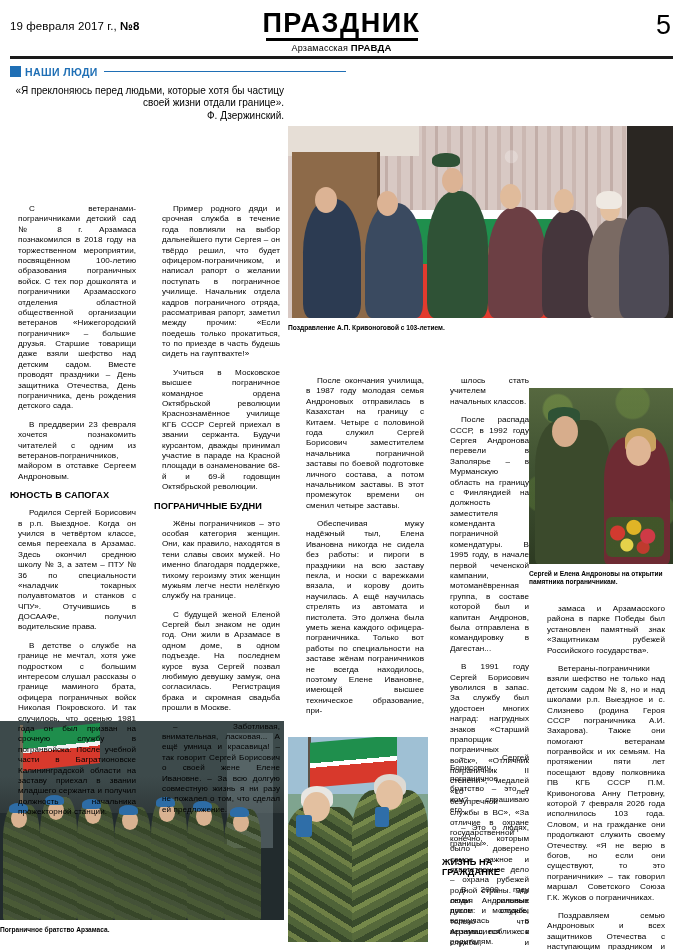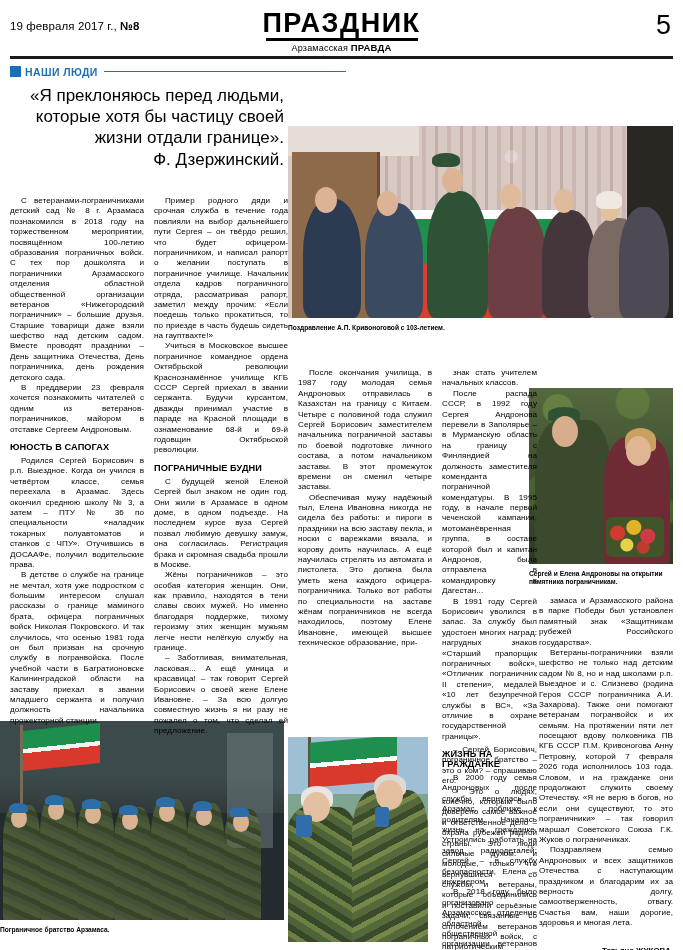--- a/index.html
+++ b/index.html
@@ -46,36 +46,36 @@
   .rubric-rule { flex:1 1 auto; height:1.5px; background:#1f6fb5; margin-left:6px; max-width:242px;}
 
   
   .headline {
     color:#1f6fb5; font-weight:bold; font-size:35px; line-height:1.03;
     letter-spacing:-0.3px; margin-top:4px; white-space:nowrap;
   }
 
   
   .epigraph {
-    width:278px; text-align:right; font-size:17px; line-height:1.26;
+    width:278px; text-align:right; font-size:10px; line-height:1.26;
     margin-top:7px; padding-right:4px;
   }
   .epigraph .author { display:block; }
 
   
   .cols { position:absolute; left:10px; top:196px; width:663px; }
   .col { position:absolute; width:134px; top:0; }
   .c1 { left:0; }
   .c2 { left:144px; }
   .c3 { left:288px; }
   .c4 { left:432px; }
   .c5 { left:529px; width:134px; }
 
   p.body {
-    font-size:8.1px; line-height:1.285; text-align:justify; margin:0;
+    font-size:8.1px; line-height:1.285; text-align:justify; margin:8px;
     text-indent:11px; letter-spacing:0.05px; word-spacing:0.2px;
   }
   h3.sub {
     font-size:9.2px; font-weight:bold; margin:7px 0 4px 0; letter-spacing:0.1px;
     text-transform:uppercase;
   }
   .sig { font-size:8px; font-weight:bold; text-align:right; margin-top:17px; }
   .sig2 { font-size:7.6px; font-weight:bold; text-align:right; margin-top:1px; }
 
   
@@ -313,32 +313,32 @@
       <p class="body">В преддверии 23 февраля хочется познакомить читателей с одним из ветеранов-пограничников, майором в отставке Сергеем Андроновым.</p>
       <h3 class="sub">ЮНОСТЬ В САПОГАХ</h3>
       <p class="body">Родился Сергей Борисович в р.п. Выездное. Когда он учился в четвёртом классе, семья переехала в Арзамас. Здесь окончил среднюю школу № 3, а затем – ПТУ № 36 по специальности «наладчик токарных полуавтоматов и станков с ЧПУ». Отучившись в ДОСААФе, получил водительские права.</p>
       <p class="body">В детстве о службе на границе не мечтал, хотя уже подростком с большим интересом слушал рассказы о границе маминого брата, офицера пограничных войск Николая Покровского. И так случилось, что осенью 1981 года он был призван на срочную службу в погранвойска. После учебной части в Багратионовске Калининградской области на заставу приехал в звании младшего сержанта и получил должность начальника прожекторной станции.</p>
     </div>
 
     <div class="col c2">
       <p class="body">Пример родного дяди и срочная служба в течение года повлияли на выбор дальнейшего пути Сергея – он твёрдо решил, что будет офицером-пограничником, и написал рапорт о желании поступать в пограничное училище. Начальник отдела кадров пограничного отряда, рассматривая рапорт, заметил между прочим: «Если поедешь только прокатиться, то по приезде в часть будешь сидеть на гауптвахте!»</p>
       <p class="body">Учиться в Московское высшее пограничное командное ордена Октябрьской революции Краснознамённое училище КГБ СССР Сергей приехал в звании сержанта. Будучи курсантом, дважды принимал участие в параде на Красной площади в ознаменование 68-й и 69-й годовщин Октябрьской революции.</p>
       <h3 class="sub">ПОГРАНИЧНЫЕ БУДНИ</h3>
+      <p class="body">Жёны пограничников – это особая категория женщин. Они, как правило, находятся в тени славы своих мужей. Но именно благодаря поддержке, тихому героизму этих женщин мужьям легче нести нелёгкую службу на границе.</p>
       <p class="body">С будущей женой Еленой Сергей был знаком не один год. Они жили в Арзамасе в одном доме, в одном подъезде. На последнем курсе вуза Сергей позвал любимую девушку замуж, она согласилась. Регистрация брака и скромная свадьба прошли в Москве.</p>
-      <p class="body">Жёны пограничников – это особая категория женщин. Они, как правило, находятся в тени славы своих мужей. Но именно благодаря поддержке, тихому героизму этих женщин мужьям легче нести нелёгкую службу на границе.</p>
       <p class="body">– Заботливая, внимательная, ласковая... А ещё умница и красавица! – так говорит Сергей Борисович о своей жене Елене Ивановне. – За всю долгую совместную жизнь я ни разу не пожалел о том, что сделал ей предложение.</p>
     </div>
 
     <div class="col c3" style="top:172px;">
       <p class="body">После окончания училища, в 1987 году молодая семья Андроновых отправилась в Казахстан на границу с Китаем. Четыре с половиной года служил Сергей Борисович заместителем начальника пограничной заставы по боевой подготовке личного состава, а потом начальником заставы. В этот промежуток времени он сменил четыре заставы.</p>
       <p class="body">Обеспечивая мужу надёжный тыл, Елена Ивановна никогда не сидела без работы: и пироги в праздники на всю заставу пекла, и носки с варежками вязала, и корову доить научилась. А ещё научилась стрелять из автомата и пистолета. Это должна была уметь жена каждого офицера-пограничника. Только вот работы по специальности на заставе жёнам пограничников не всегда находилось, поэтому Елене Ивановне, имеющей высшее техническое образование, при-</p>
     </div>
 
     <div class="col c4" style="top:172px; width:95px;">
-      <p class="body">знак стать учителем начальных классов.</p>
+      <p class="body">шлось стать учителем начальных классов.</p>
       <p class="body">После распада СССР, в 1992 году Сергея Андронова перевели в Заполярье – в Мурманскую область на границу с Финляндией на должность заместителя коменданта пограничной комендатуры. В 1995 году, в начале первой чеченской кампании, мотоманёвренная группа, в составе которой был и капитан Андронов, была отправлена в командировку в Дагестан...</p>
       <p class="body">В 1991 году Сергей Борисович уволился в запас. За службу был удостоен многих наград: нагрудных знаков «Старший прапорщик пограничных войск», «Отличник пограничник II степени», медалей «10 лет безупречной службы в ВС», «За отличие в охране государственной границы».</p>
       <h3 class="sub">ЖИЗНЬ НА ГРАЖДАНКЕ</h3>
       <p class="body">В 2000 году семья Андроновых после службы вернулась в Арзамас, поближе к родителям. Началась жизнь на гражданке. Устроились работать на завод радиодеталей: Сергей – в службу безопасности, Елена – инженером.</p>
       <p class="body">В 2018 году было организовано Арзамасское отделение областной общественной организации ветеранов «Нижегородский пограничник», председателем которого до 2024 года был майор Сергей Андронов.</p>
     </div>
 
     <div class="col" style="left:432px; top:549px; width:95px;">
       <p class="body">– Сергей Борисович, пограничное братство – это о ком? – спрашиваю его.</p>
       <p class="body">– Это о людях, конечно, которым было доверено самое важное и ответственное дело – охрана рубежей родной страны. Это люди сильные духом: и молодые, только что вернувшиеся со службы, и ветераны, которые объединились и поставили серьёзные задачи, связанные со сплочением ветеранов пограничных войск, с патриотическим воспитанием подрастающего поколения, заботой о пожилых пограничниках. В 2015 году, например, по инициативе ветеранов-пограничников города Ар-</p>

